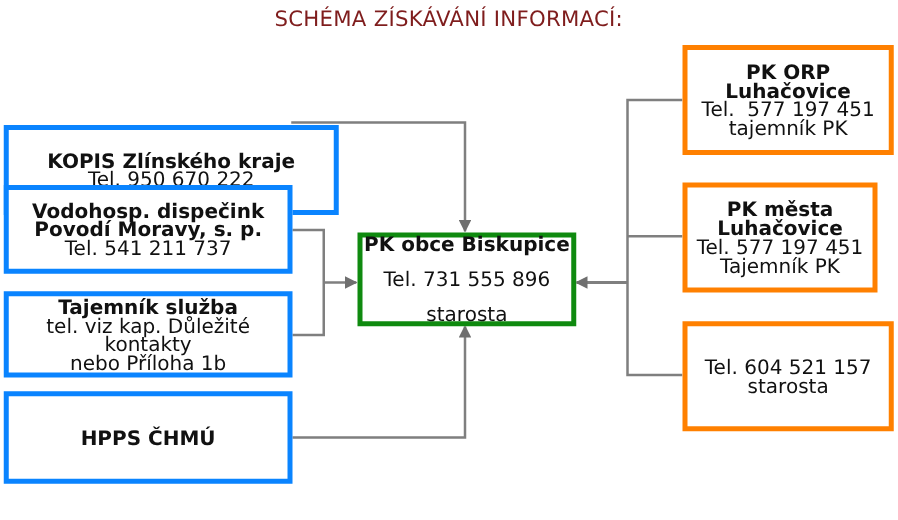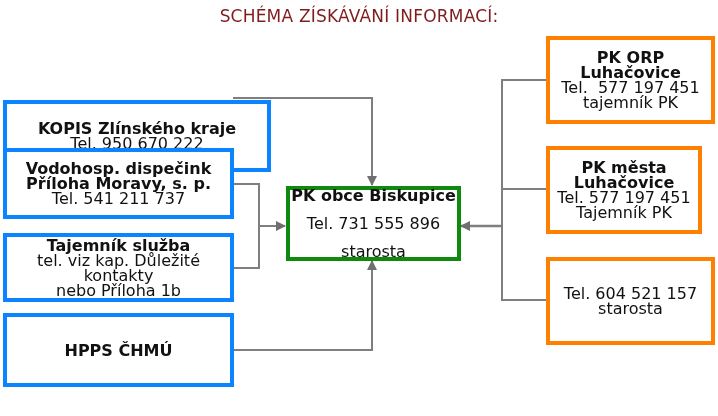--- a/index.html
+++ b/index.html
@@ -40,21 +40,21 @@
   <polyline points="502,226 461,226" fill="none" stroke="#7f7f7f" stroke-width="2.5" marker-end="url(#arrow)"></polyline>
 </svg>
 
 <div class="box blue" style="left:3px; top:61px; width:268px; height:72px;margin-top:39px;">
   <div class="name">KOPIS Zlínského kraje</div>
   <div>Tel. 950 670 222</div>
 </div>
 
 <div class="box blue" style="left:3px; top:148px; width:231px; height:71px;">
   <div class="name">Vodohosp. dispečink</div>
-  <div class="name">Příloha Moravy, s. p.</div>
+  <div class="name">Povodí Moravy, s. p.</div>
   <div>Tel. 541 211 737</div>
 </div>
 
 <div class="box blue" style="left:3px; top:233px; width:231px; height:69px;">
   <div class="name">Tajemník služba</div>
   <div>tel. viz kap. Důležité kontakty</div>
   <div>nebo Příloha 1b</div>
 </div>
 
 <div class="box blue" style="left:3px; top:313px; width:231px; height:74px;">

